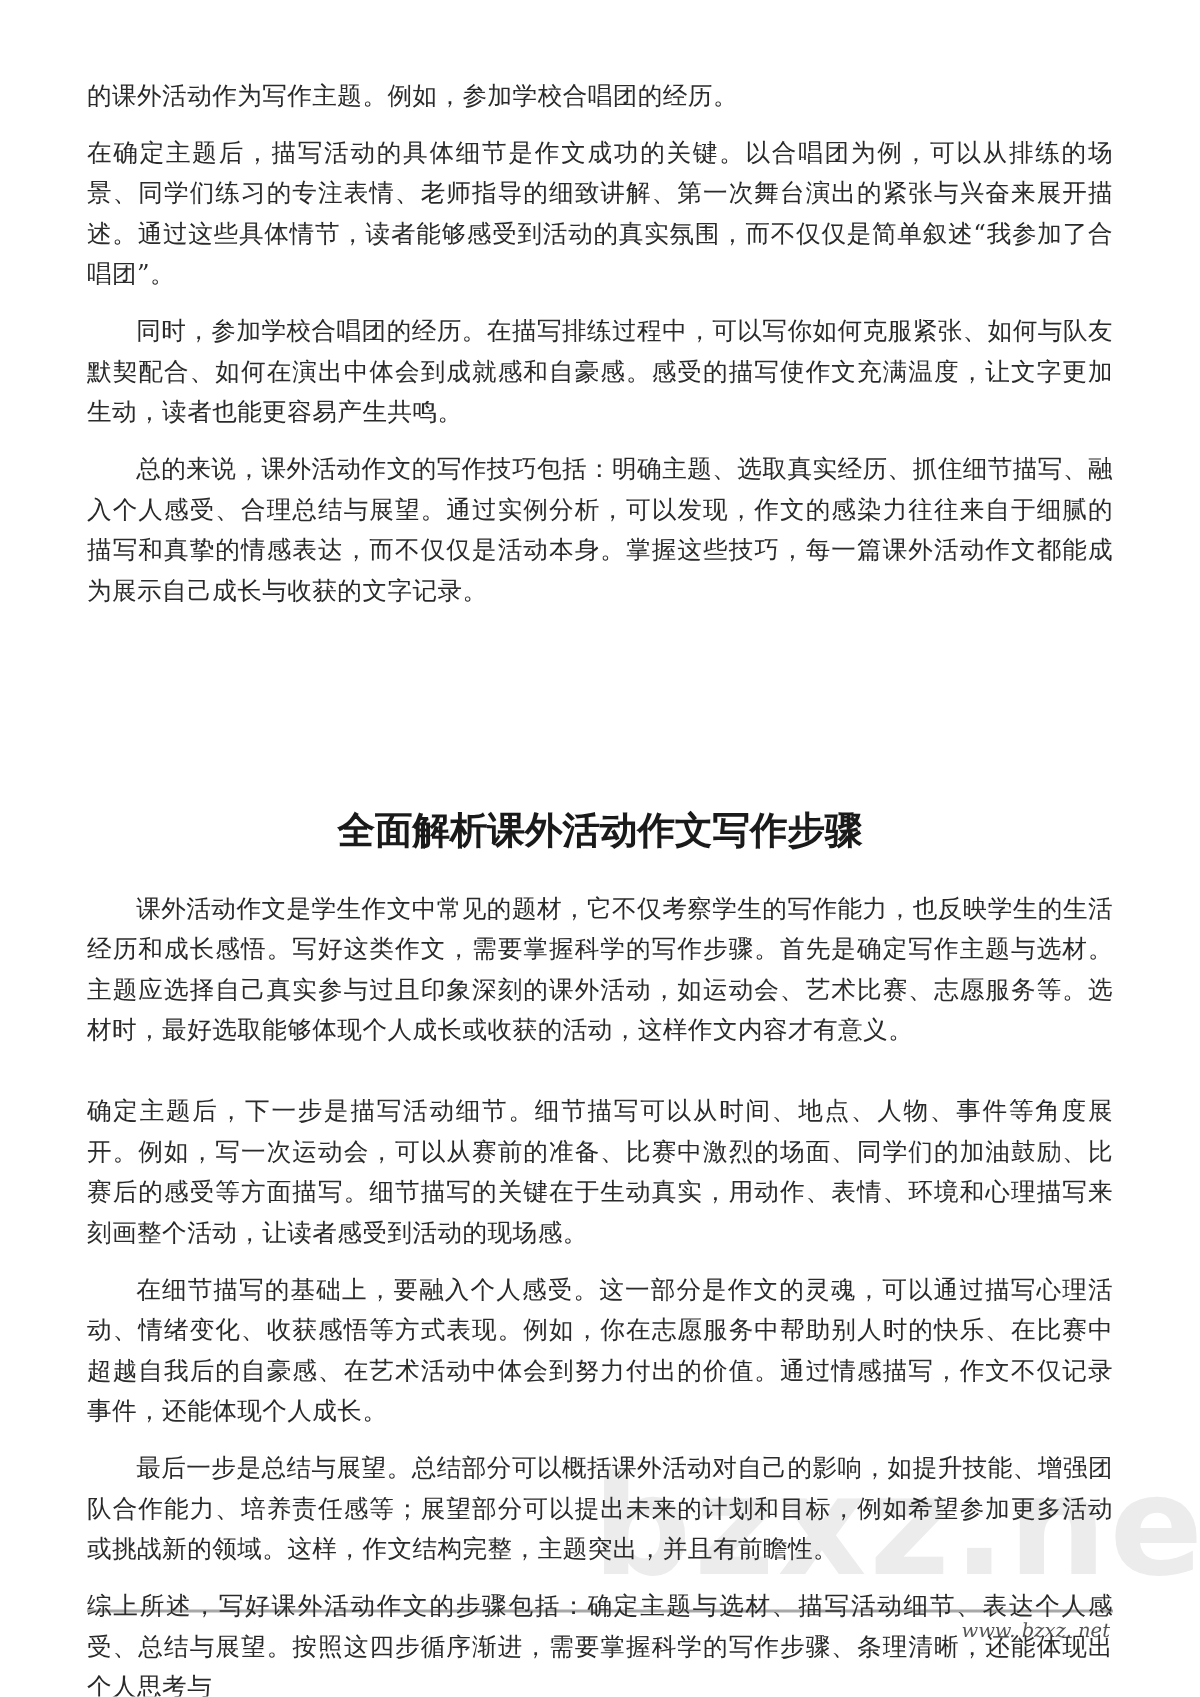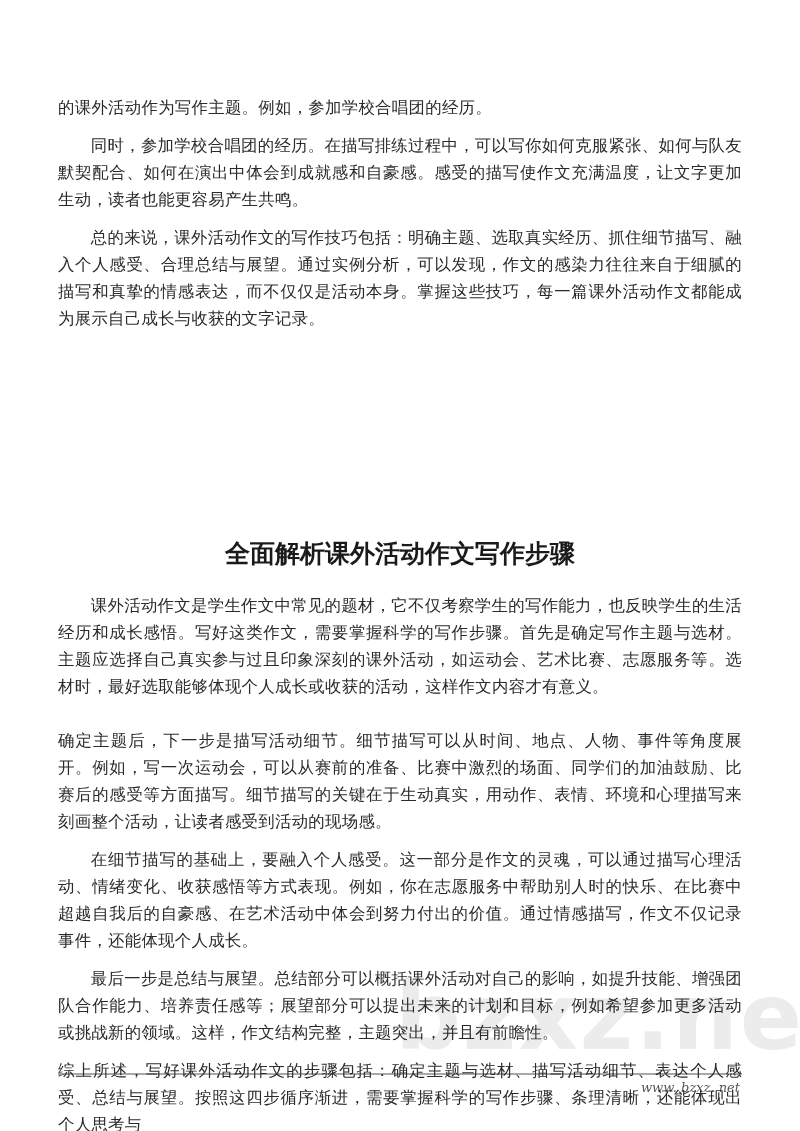--- a/index.html
+++ b/index.html
@@ -37,22 +37,23 @@
       font-family: "DejaVu Serif", "Liberation Serif", serif;
       font-style: italic; font-size: 13px; color: #555;
     }
   </style>
 </head>
 <body>
 
 <div class="page">
   <div class="watermark">bzxz.net</div>
 
-  <div class="content" style="top:50px;margin-top:44px;">
+  <div class="content" style="top:50px;">
     <p class="para" style="margin-bottom:11px;">的课外活动作为写作主题。例如，参加学校合唱团的经历。</p>
+    <p class="para" style="margin-bottom:11px;">在确定主题后，描写活动的具体细节是作文成功的关键。以合唱团为例，可以从排练的场景、同学们练习的专注表情、老师指导的细致讲解、第一次舞台演出的紧张与兴奋来展开描述。通过这些具体情节，读者能够感受到活动的真实氛围，而不仅仅是简单叙述“我参加了合唱团”。</p>
     <p class="para indent" style="margin-bottom:11px;">同时，参加学校合唱团的经历。在描写排练过程中，可以写你如何克服紧张、如何与队友默契配合、如何在演出中体会到成就感和自豪感。感受的描写使作文充满温度，让文字更加生动，读者也能更容易产生共鸣。</p>
     <p class="para indent">总的来说，课外活动作文的写作技巧包括：明确主题、选取真实经历、抓住细节描写、融入个人感受、合理总结与展望。通过实例分析，可以发现，作文的感染力往往来自于细腻的描写和真挚的情感表达，而不仅仅是活动本身。掌握这些技巧，每一篇课外活动作文都能成为展示自己成长与收获的文字记录。</p>
   </div>
 
   <div class="title">全面解析课外活动作文写作步骤</div>
 
   <div class="content" style="top:592px;">
     <p class="para indent" style="margin-bottom:27px;">课外活动作文是学生作文中常见的题材，它不仅考察学生的写作能力，也反映学生的生活经历和成长感悟。写好这类作文，需要掌握科学的写作步骤。首先是确定写作主题与选材。主题应选择自己真实参与过且印象深刻的课外活动，如运动会、艺术比赛、志愿服务等。选材时，最好选取能够体现个人成长或收获的活动，这样作文内容才有意义。</p>
     <p class="para" style="margin-bottom:11px;">确定主题后，下一步是描写活动细节。细节描写可以从时间、地点、人物、事件等角度展开。例如，写一次运动会，可以从赛前的准备、比赛中激烈的场面、同学们的加油鼓励、比赛后的感受等方面描写。细节描写的关键在于生动真实，用动作、表情、环境和心理描写来刻画整个活动，让读者感受到活动的现场感。</p>
     <p class="para indent" style="margin-bottom:11px;">在细节描写的基础上，要融入个人感受。这一部分是作文的灵魂，可以通过描写心理活动、情绪变化、收获感悟等方式表现。例如，你在志愿服务中帮助别人时的快乐、在比赛中超越自我后的自豪感、在艺术活动中体会到努力付出的价值。通过情感描写，作文不仅记录事件，还能体现个人成长。</p>

